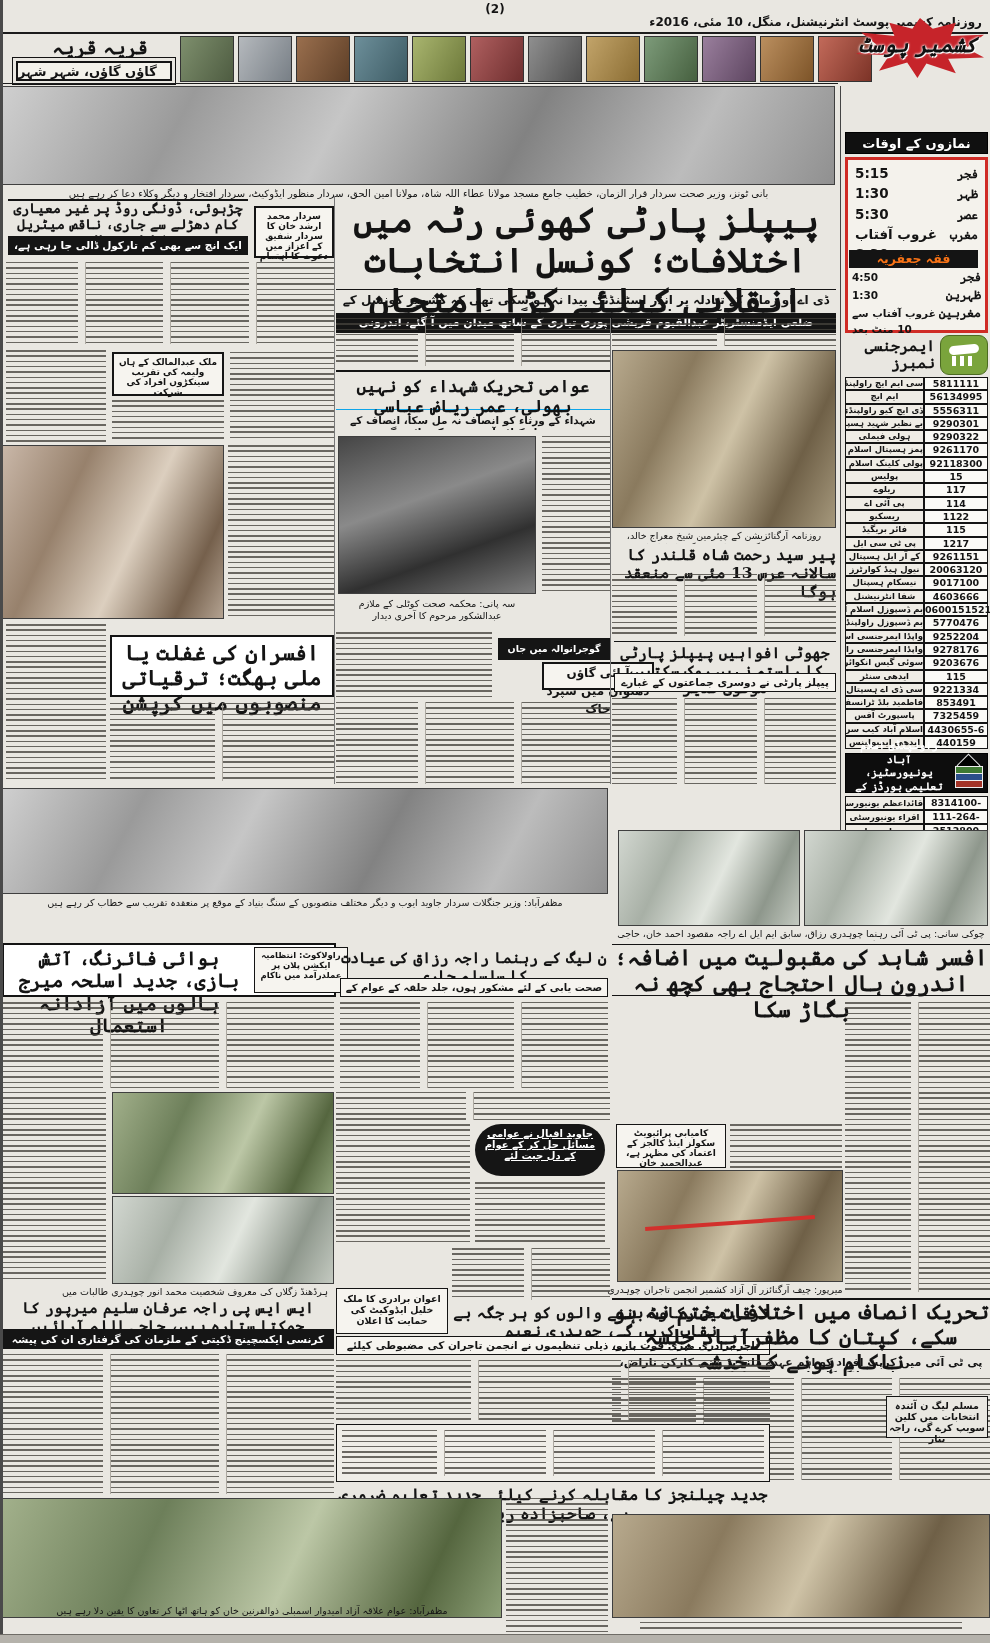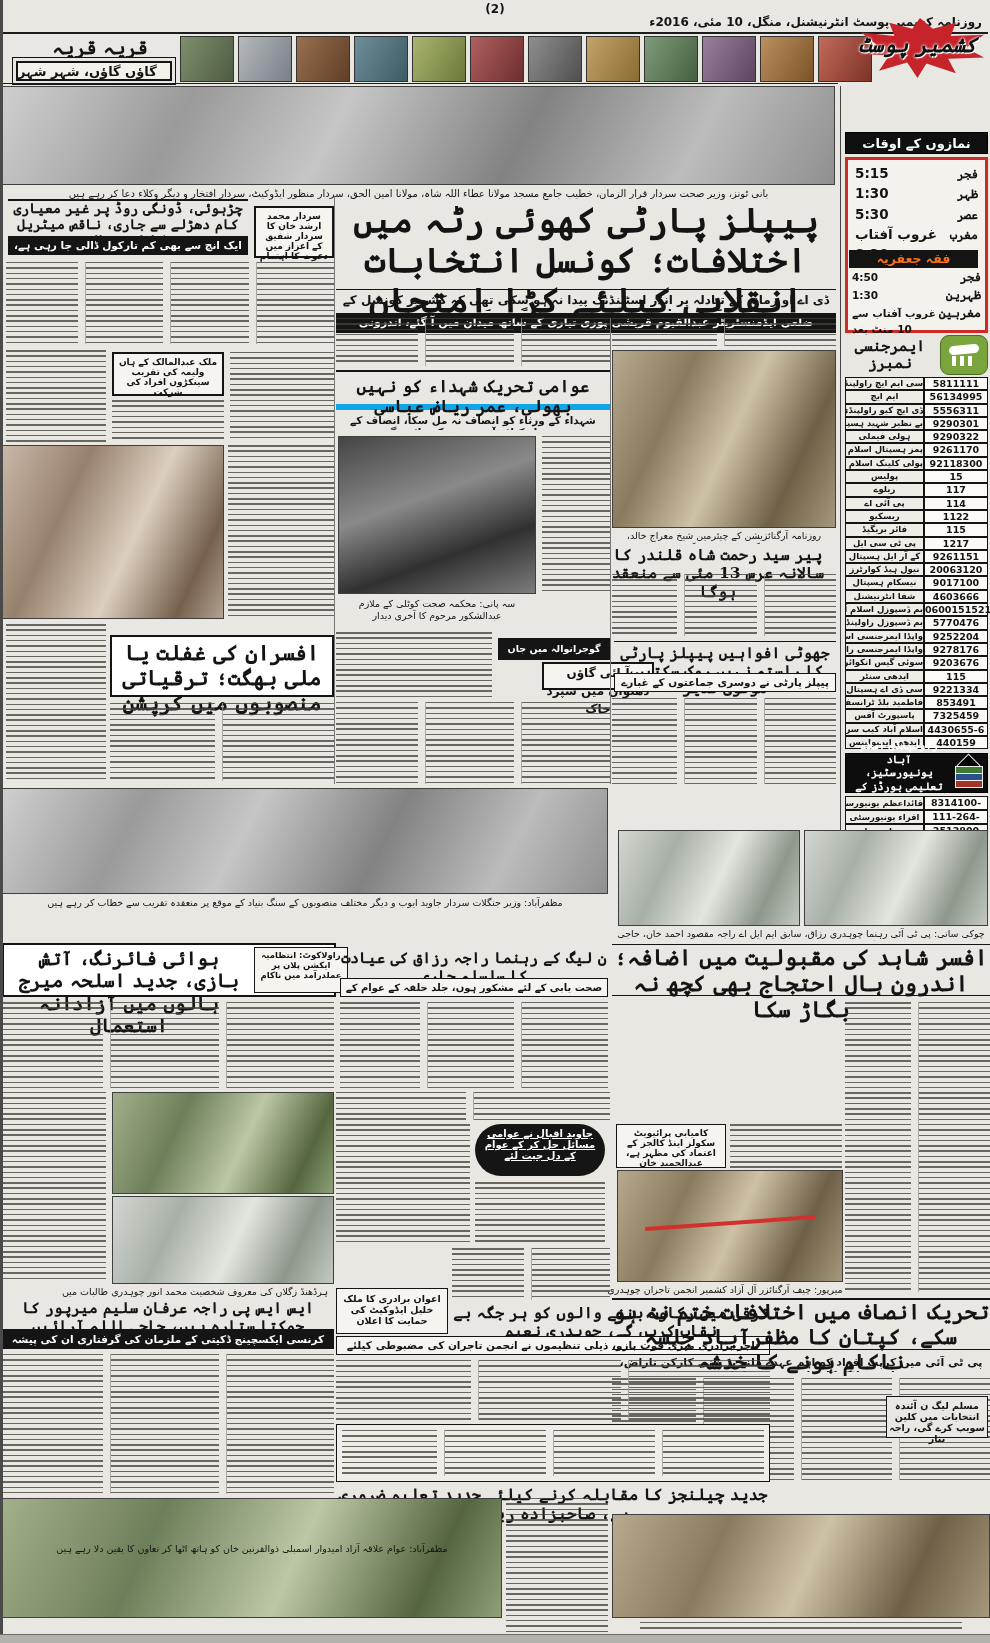--- a/index.html
+++ b/index.html
@@ -30,21 +30,21 @@
   .prayer{border:3px solid #cf2b25;background:#f4f2ec;padding:3px 7px;}
   .prow{display:flex;justify-content:space-between;align-items:baseline;line-height:1.5;}
   .prow .lab{font-weight:bold;font-size:12px;font-family:"DejaVu Serif",serif;}
   .prow .val{direction:ltr;font-weight:bold;font-size:13.5px;}
   .fband{background:#141414;color:#f97316;text-align:center;font-size:12.5px;font-weight:bold;margin:2px -3px;line-height:18px;}
   .ehead{display:flex;align-items:center;gap:5px;}
   .phone{width:46px;height:38px;background:#7aa43c;border-radius:9px;position:relative;flex:none;border:1px solid #4c6b22;}
   .phone::before{content:"";position:absolute;left:8px;top:9px;width:30px;height:9px;background:#fff;border-radius:5px;transform:rotate(-6deg);}
   .phone::after{content:"";position:absolute;left:11px;top:20px;width:24px;height:10px;
      background:repeating-linear-gradient(90deg,#fff 0 4px,transparent 4px 8px);}
-  .etitle{flex:1;text-align:center;font-weight:bold;font-size:15px;line-height:1.15;font-family:"DejaVu Serif",serif;}
+  .etitle{flex:1;font-weight:bold;font-size:15px;line-height:1.15;font-family:"DejaVu Serif",serif;}
   .erow{display:flex;height:13.3px;}
   .erow .enum{width:62px;border:1px solid #141414;background:#fbfaf6;text-align:center;
       font-size:9.5px;font-weight:bold;direction:ltr;line-height:11.5px;flex:none;}
   .erow .ename{flex:1;border:1px solid #141414;border-right-width:1px;background:#efece5;
       text-align:center;font-size:8.5px;font-weight:bold;line-height:11.5px;
       white-space:nowrap;overflow:hidden;}
   .edu{background:#0d0d0d;color:#fff;display:flex;align-items:center;gap:5px;padding:2px 4px;border:1px solid #000;}
   .edu .txt{flex:1;text-align:center;font-weight:bold;font-size:10.5px;line-height:1.3;font-family:"DejaVu Serif",serif;}
   .bicon{width:30px;height:30px;position:relative;flex:none;}
   .bicon .b1,.bicon .b2,.bicon .b3{position:absolute;left:2px;width:26px;height:6px;border:1px solid #eee;}
@@ -365,41 +365,41 @@
 
   <div class="abs photo clr4" style="left:2px;top:445px;width:222px;height:174px;"></div>
   <div class="abs textlines" style="left:228px;top:445px;width:106px;height:174px;"></div>
   <div class="abs textlines" style="left:6px;top:624px;width:100px;height:158px;"></div>
 
   <div class="abs cols" style="left:336px;top:318px;width:274px;height:48px;">
     <div class="textlines"></div>
       <div class="textlines"></div>
       <div class="textlines"></div>
   </div>
-  <div class="abs hl" style="left:336px;top:370px;width:274px;height:40px;font-size:17px;border-top:2px solid #141414;border-bottom:6px solid #0ea5e9;padding-top:4px;">عوامی تحریک شہداء کو نہیں بھولی، عمر ریاض عباسی</div>
+  <div class="abs hl" style="left:336px;top:370px;width:274px;height:40px;font-size:17px;border-top:2px solid #141414;border-bottom:1px solid #0ea5e9;padding-top:4px;">عوامی تحریک شہداء کو نہیں بھولی، عمر ریاض عباسی</div>
   <div class="abs deck" style="left:336px;top:414px;width:274px;height:16px;font-size:10.5px;">شہداء کے ورثاء کو انصاف نہ مل سکا، انصاف کے حصول کیلئے آخری حد تک جائیں گے</div>
   <div class="abs photo bw2" style="left:338px;top:436px;width:198px;height:158px;"></div>
   <div class="abs textlines" style="left:542px;top:436px;width:68px;height:158px;"></div>
   <div class="abs cap" style="left:338px;top:598px;width:198px;height:26px;">سہ پانی: محکمہ صحت کوٹلی کے ملازم عبدالشکور مرحوم کا آخری دیدار</div>
   <div class="abs textlines" style="left:336px;top:632px;width:156px;height:66px;"></div>
   <div class="abs bandk" style="left:498px;top:638px;width:112px;height:22px;font-size:9.5px;line-height:22px;overflow:hidden;">گوجرانوالہ میں جاں بحق ہونے والے پولیس اہلکار</div>
   <div class="abs boxed" style="left:498px;top:662px;width:112px;height:28px;font-size:12px;line-height:18px;margin-left:44px;">آبائی گاؤں دھنوان میں سپرد خاک</div>
   <div class="abs cols" style="left:336px;top:702px;width:274px;height:82px;">
     <div class="textlines"></div>
       <div class="textlines"></div>
       <div class="textlines"></div>
   </div>
 
   <div class="abs cols" style="left:612px;top:318px;width:224px;height:28px;">
     <div class="textlines"></div>
       <div class="textlines"></div>
   </div>
   <div class="abs photo clr" style="left:612px;top:350px;width:224px;height:178px;"></div>
   <div class="abs cap" style="left:612px;top:530px;width:224px;height:14px;">روزنامہ آرگنائزیشن کے چیئرمین شیخ معراج خالد، عبدالماجد خان و دیگر اخبار کی سالگرہ کا کیک کاٹ رہے ہیں</div>
-  <div class="abs hl" style="left:600px;top:546px;width:236px;height:24px;font-size:15.5px;">پیر سید رحمت شاہ قلندر کا سالانہ عرس 13 مئی سے منعقد ہوگا</div>
+  <div class="abs hl" style="left:600px;top:546px;width:236px;height:24px;font-size:15.5px;text-align:right;">پیر سید رحمت شاہ قلندر کا سالانہ عرس 13 مئی سے منعقد ہوگا</div>
   <div class="abs cols" style="left:612px;top:574px;width:224px;height:62px;">
     <div class="textlines"></div>
       <div class="textlines"></div>
       <div class="textlines"></div>
   </div>
   <div class="abs hl" style="left:614px;top:641px;width:222px;height:28px;font-size:15px;border-top:1px solid #141414;padding-top:3px;">جھوٹی افواہیں پیپلز پارٹی کا راستہ نہیں روک سکتیں، مولوی نذیر</div>
   <div class="abs boxed" style="left:614px;top:673px;width:222px;height:19px;font-size:10.5px;line-height:17px;border-width:1px;overflow:hidden;">پیپلز پارٹی نے دوسری جماعتوں کے غبارے سے ہوا نکال دی ہے، بیان</div>
   <div class="abs cols" style="left:612px;top:698px;width:224px;height:86px;">
     <div class="textlines"></div>
       <div class="textlines"></div>
@@ -497,21 +497,21 @@
     </div>
   </div>
   <div class="abs hl" style="left:336px;top:1486px;width:434px;height:24px;font-size:16px;">جدید چیلنجز کا مقابلہ کرنے کیلئے جدید تعلیم ضروری ہے، صاحبزادہ ریاض</div>
 
   <div class="abs cols" style="left:2px;top:1354px;width:332px;height:140px;">
     <div class="textlines"></div>
       <div class="textlines"></div>
       <div class="textlines"></div>
   </div>
   <div class="abs photo clr2" style="left:2px;top:1498px;width:500px;height:120px;"></div>
-  <div class="abs cap" style="left:2px;top:1543px;width:500px;height:13px;">مظفرآباد: عوام علاقہ آزاد امیدوار اسمبلی ذوالقرنین خان کو ہاتھ اٹھا کر تعاون کا یقین دلا رہے ہیں</div>
+  <div class="abs cap" style="left:2px;top:1605px;width:500px;height:13px;">مظفرآباد: عوام علاقہ آزاد امیدوار اسمبلی ذوالقرنین خان کو ہاتھ اٹھا کر تعاون کا یقین دلا رہے ہیں</div>
   <div class="abs textlines" style="left:506px;top:1498px;width:102px;height:136px;"></div>
 
   <div class="abs photo clr" style="left:612px;top:1514px;width:378px;height:104px;"></div>
   <div class="abs textlines" style="left:640px;top:1622px;width:322px;height:11px;"></div>
 
   <div class="abs rule" style="left:334px;top:196px;width:1px;height:588px;background:#777;"></div>
   <div class="abs rule" style="left:610px;top:318px;width:1px;height:466px;background:#777;"></div>
   <div class="abs" style="left:0;top:0;width:3px;height:1643px;background:#4a4a4a;"></div>
   <div class="abs" style="left:0;top:1634px;width:990px;height:9px;background:#b5b2ab;border-top:1px solid #6f6c66;"></div>
 </div>

